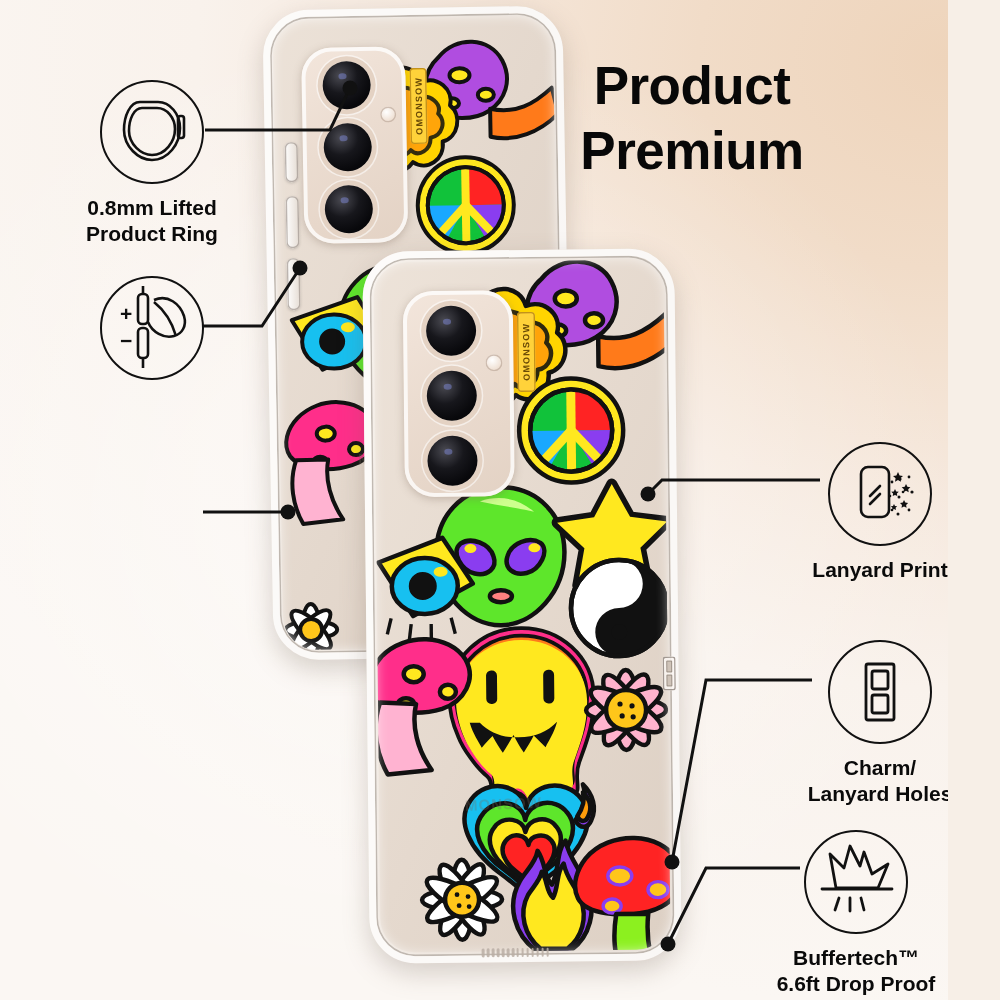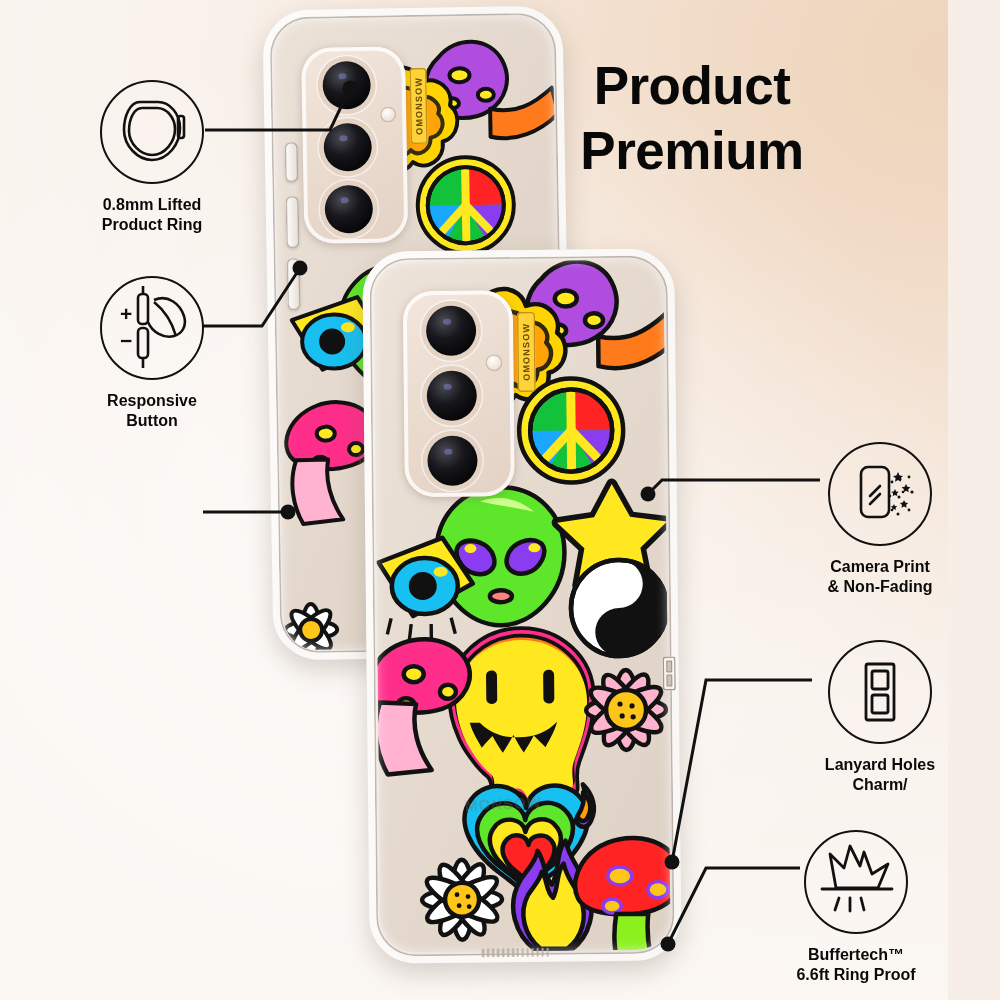--- a/index.html
+++ b/index.html
@@ -21,21 +21,21 @@
 
   
   .title{position:absolute;right:46px;top:54px;width:420px;text-align:center;
     font-size:53px;font-weight:bold;line-height:1.22;color:#080808;letter-spacing:-.5px;}
   .title span{display:block;}
 
   
   .feature{position:absolute;width:200px;text-align:center;}
   .circ{width:100px;height:100px;border-radius:50%;border:2.4px solid #111;
     margin:0 auto;position:relative;background:transparent;}
-  .fcap{margin-top:11px;font-size:16px;font-weight:bold;color:#0a0a0a;line-height:1.22;}
+  .fcap{margin-top:11px;font-size:21px;font-weight:bold;color:#0a0a0a;line-height:1.22;}
   .fcap span{display:block;white-space:nowrap;}
 
   
   .lines{position:absolute;inset:0;pointer-events:none;}
 
   
   .phone{position:absolute;}
 
   .case-body{position:absolute;inset:0;border-radius:46px;overflow:hidden;
     background:#e6ded6;}
@@ -405,24 +405,20 @@
           <rect x="36" y="16" width="10" height="30" rx="4"></rect>
           <rect x="36" y="50" width="10" height="30" rx="4"></rect>
           <line x1="41" y1="8" x2="41" y2="16"></line>
           <line x1="41" y1="80" x2="41" y2="90"></line>
           <path d="M52 22c14-6 26 4 30 16 3 10-2 18-10 20-10 3-22-4-26-14"></path>
           <path d="M52 24c10 8 18 20 22 34"></path>
         </g>
         <text x="18" y="43" font-family="'Liberation Sans',sans-serif" font-size="21" font-weight="bold" fill="#111">+</text>
         <text x="18" y="70" font-family="'Liberation Sans',sans-serif" font-size="21" font-weight="bold" fill="#111">−</text>
       </svg>
-    </div>
-    <div class="fcap">
-      <span>Responsive</span>
-      <span>Button</span>
     </div>
   </div>
 
 
   <div class="feature" style="left:780px;top:442px;">
     <div class="circ">
       <svg width="100" height="100" viewBox="0 0 100 100" style="position:absolute;left:0;top:0;">
         <g fill="none" stroke="#111" stroke-width="2.6" stroke-linecap="round">
           <rect x="31" y="23" width="28" height="50" rx="7"></rect>
           <line x1="40" y1="52" x2="50" y2="42"></line>
@@ -441,52 +437,51 @@
           <circle cx="69" cy="53" r="1.5"></circle>
             <circle cx="60" cy="52" r="1.3"></circle>
           <circle cx="79" cy="66" r="1.4"></circle>
             <circle cx="68" cy="70" r="1.5"></circle>
           <circle cx="62" cy="66" r="1.3"></circle>
             <circle cx="73" cy="48" r="1.3"></circle>
         </g>
       </svg>
     </div>
     <div class="fcap">
-      <span>Camera Print</span>
-      <span>&amp; Non-Fading</span>
+      <span>Lanyard Print</span>
     </div>
   </div>
 
   <div class="feature" style="left:780px;top:640px;">
     <div class="circ">
       <svg width="100" height="100" viewBox="0 0 100 100" style="position:absolute;left:0;top:0;">
         <g fill="none" stroke="#111" stroke-width="2.8">
           <rect x="36" y="22" width="28" height="56" rx="2"></rect>
           <rect x="42" y="29" width="16" height="18" rx="2"></rect>
           <rect x="42" y="53" width="16" height="18" rx="2"></rect>
         </g>
       </svg>
     </div>
     <div class="fcap">
+      <span>Charm/</span>
       <span>Lanyard Holes</span>
-      <span>Charm/</span>
     </div>
   </div>
 
   <div class="feature" style="left:756px;top:830px;">
     <div class="circ">
       <svg width="100" height="100" viewBox="0 0 100 100" style="position:absolute;left:0;top:0;">
         <g fill="none" stroke="#111" stroke-width="2.8" stroke-linejoin="round" stroke-linecap="round">
           <path d="M30 56L24 22l14 14 6-22 10 20 4-14 8 22 16-10-10 24z"></path>
           <line x1="16" y1="57" x2="86" y2="57"></line>
           <line x1="33" y1="66" x2="29" y2="78"></line>
           <line x1="44" y1="66" x2="44" y2="79"></line>
           <line x1="55" y1="66" x2="58" y2="78"></line>
         </g>
       </svg>
     </div>
     <div class="fcap">
       <span>Buffertech™</span>
-      <span>6.6ft Ring Proof</span>
+      <span>6.6ft Drop Proof</span>
     </div>
   </div>
 
 </div>
 
 </body></html>

